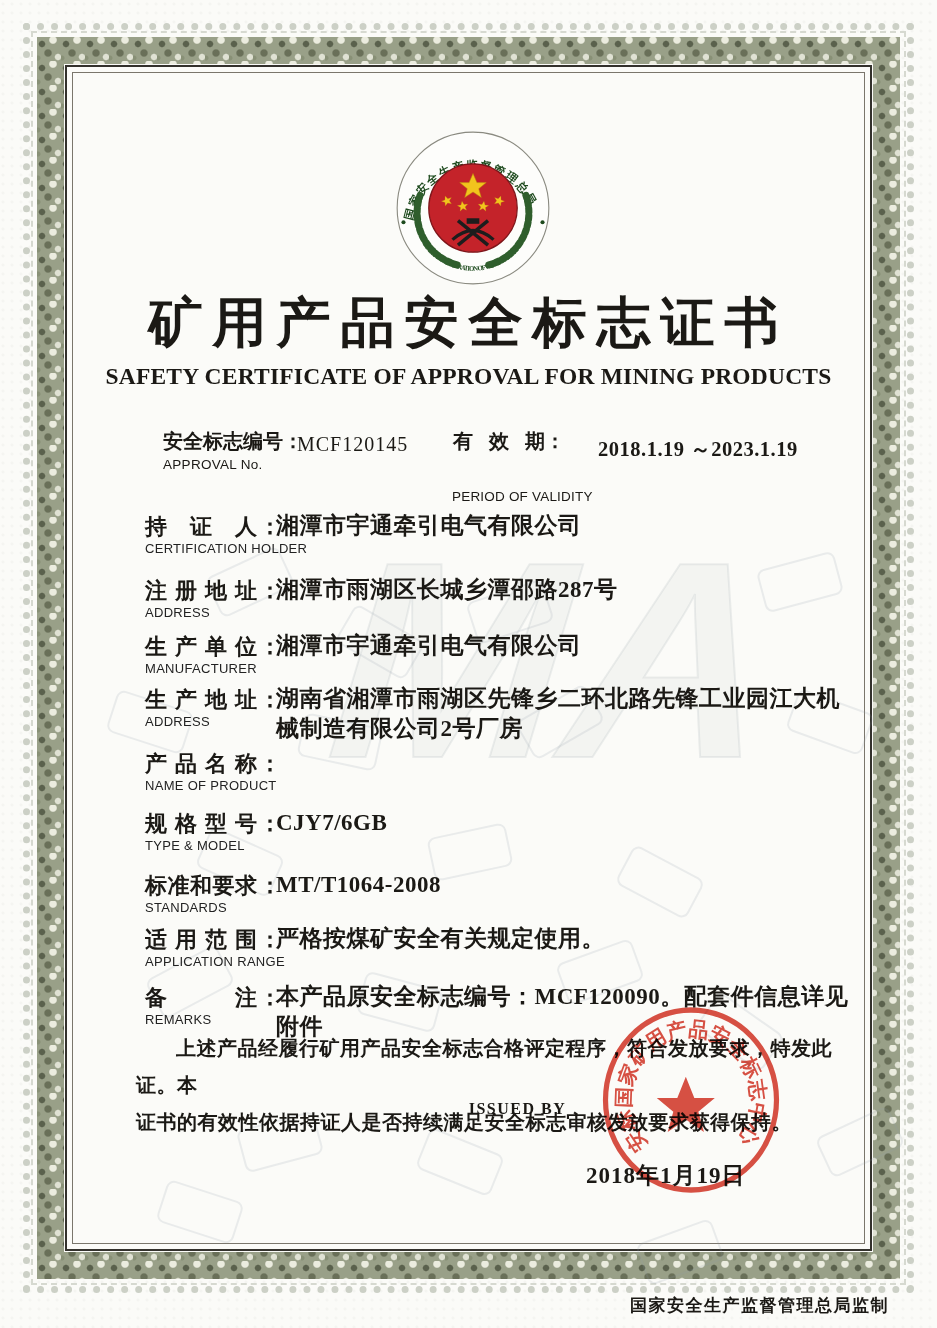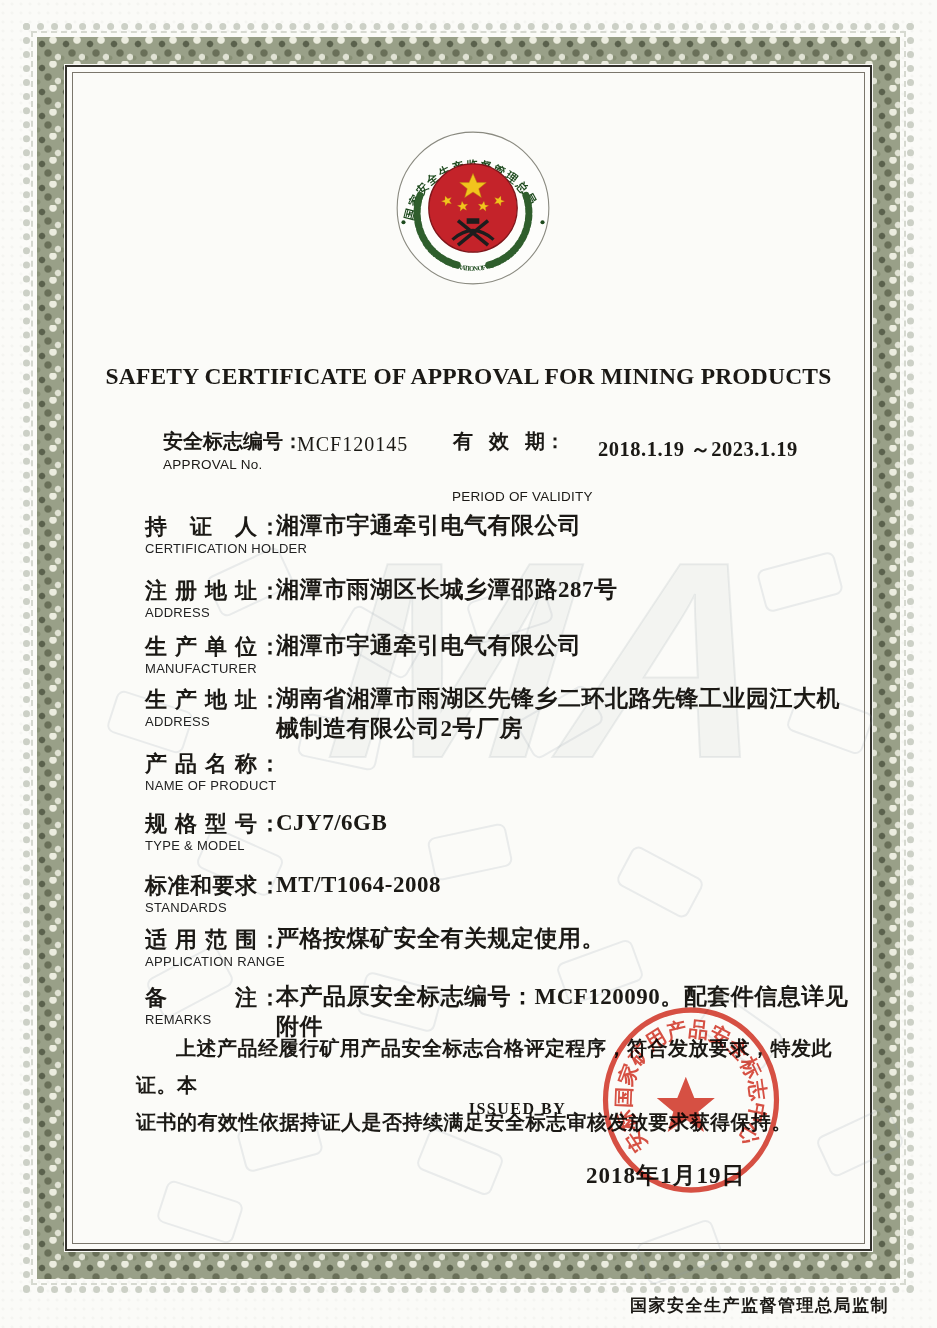--- a/index.html
+++ b/index.html
@@ -127,20 +127,21 @@
         <polygon transform="translate(33,-9) scale(0.42) rotate(20)" points="0,-16 4.7,-4.9 16,-4.9 6.9,2.4 10,13 0,6.4 -10,13 -6.9,2.4 -16,-4.9 -4.7,-4.9"></polygon>
       </g>
       <g stroke="#1d1d1d" fill="none">
         <path d="M -26,40 Q 0,17 26,40" stroke-width="4"></path>
         <path d="M -19,16 L 19,47" stroke-width="4.5"></path>
         <path d="M 19,16 L -19,47" stroke-width="4.5"></path>
         <path d="M -8,13 h16 v7 h-16 z" fill="#1d1d1d" stroke="none"></path>
       </g>
     </svg>
 
+    <div class="title">矿用产品安全标志证书</div>
     <div class="subtitle">SAFETY CERTIFICATE OF APPROVAL FOR MINING PRODUCTS</div>
 
     <div class="apl">
       <span class="jt">安全标志编号</span><span>：</span>
     </div>
     <div class="apl-en">APPROVAL No.</div>
     <div class="ap-no">MCF120145</div>
     <div class="vl">
       <span class="jt">有效期</span><span>：</span>
     </div>

